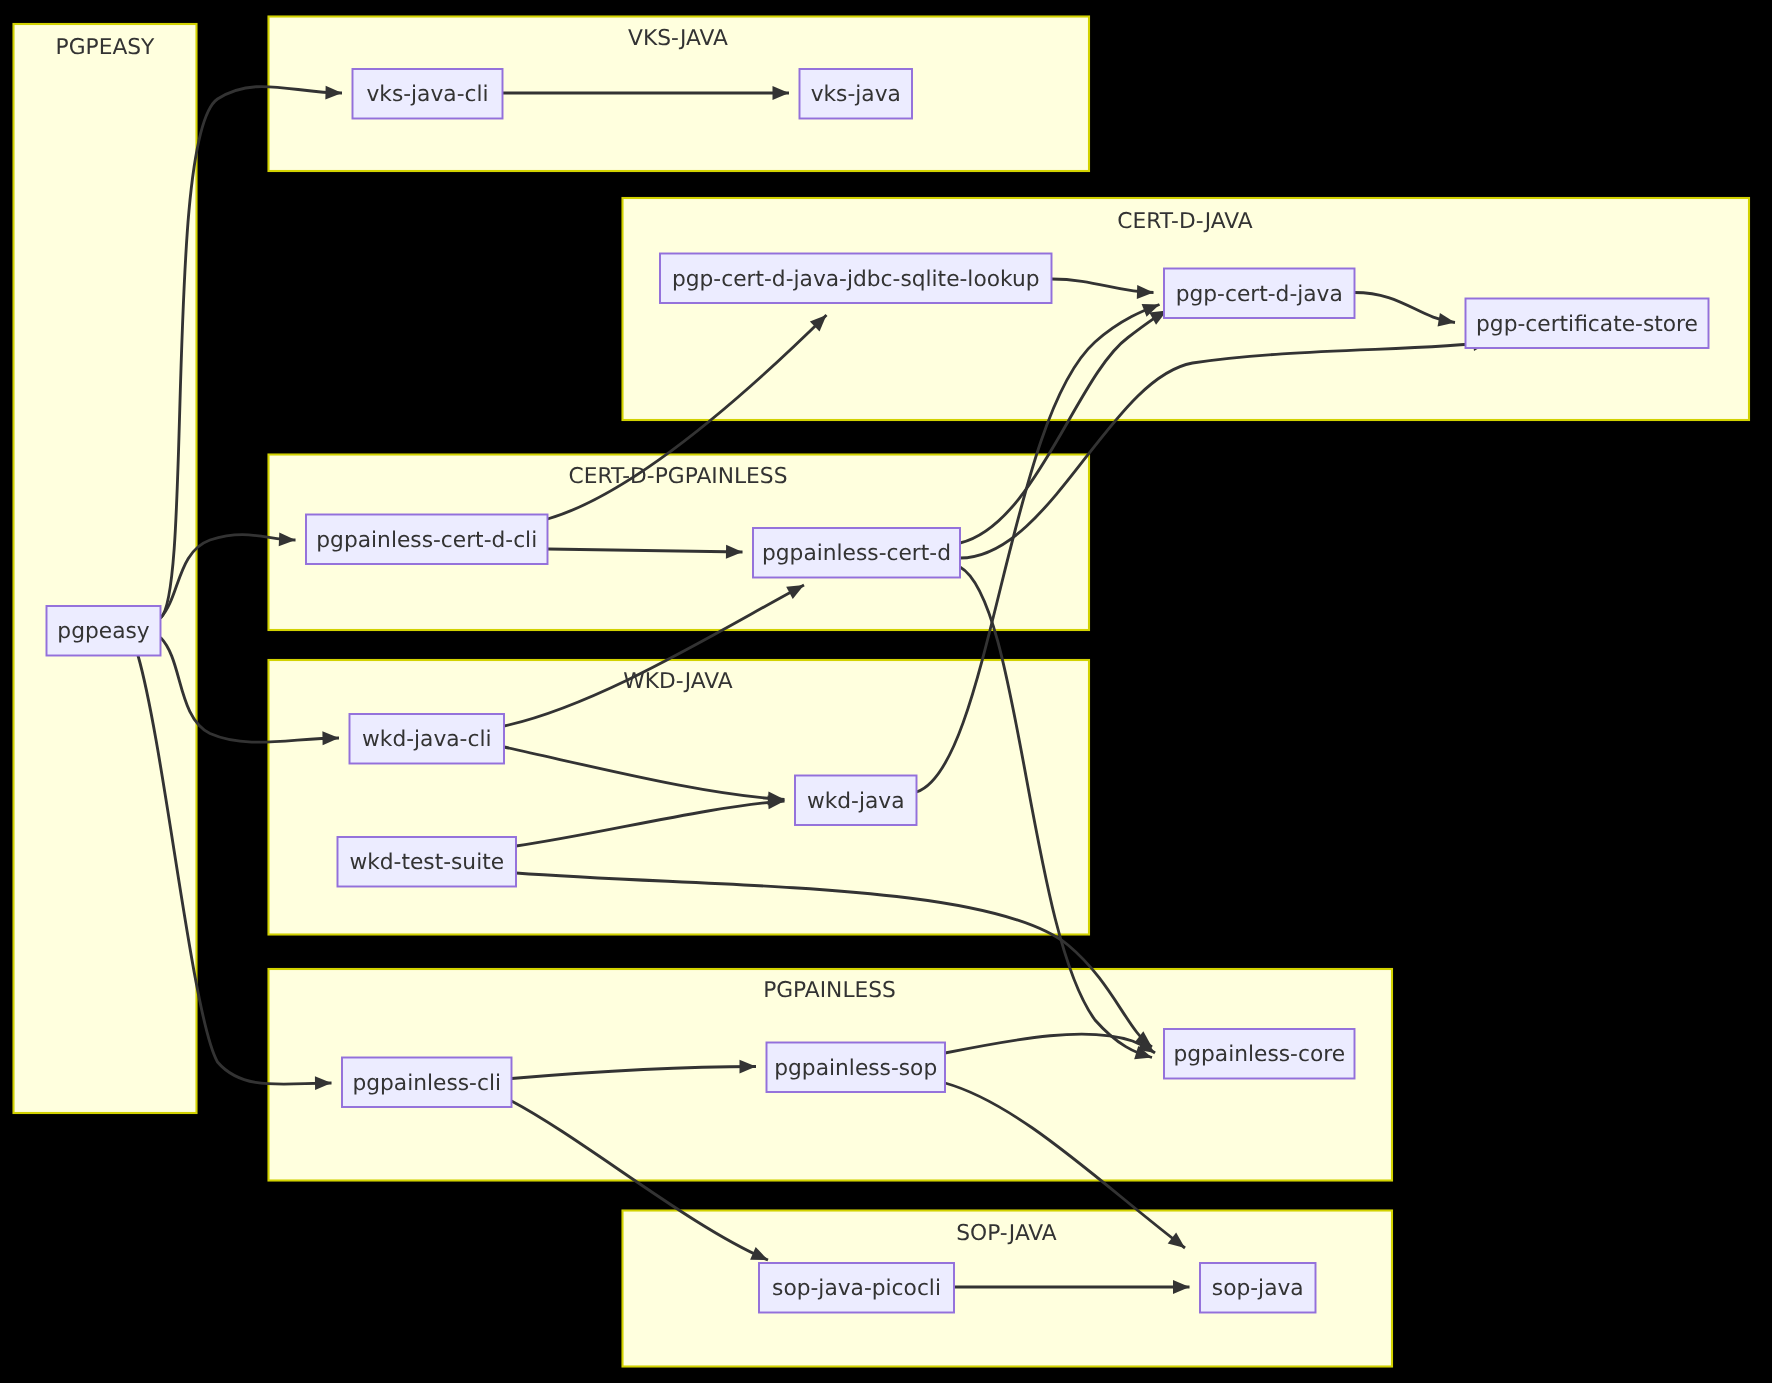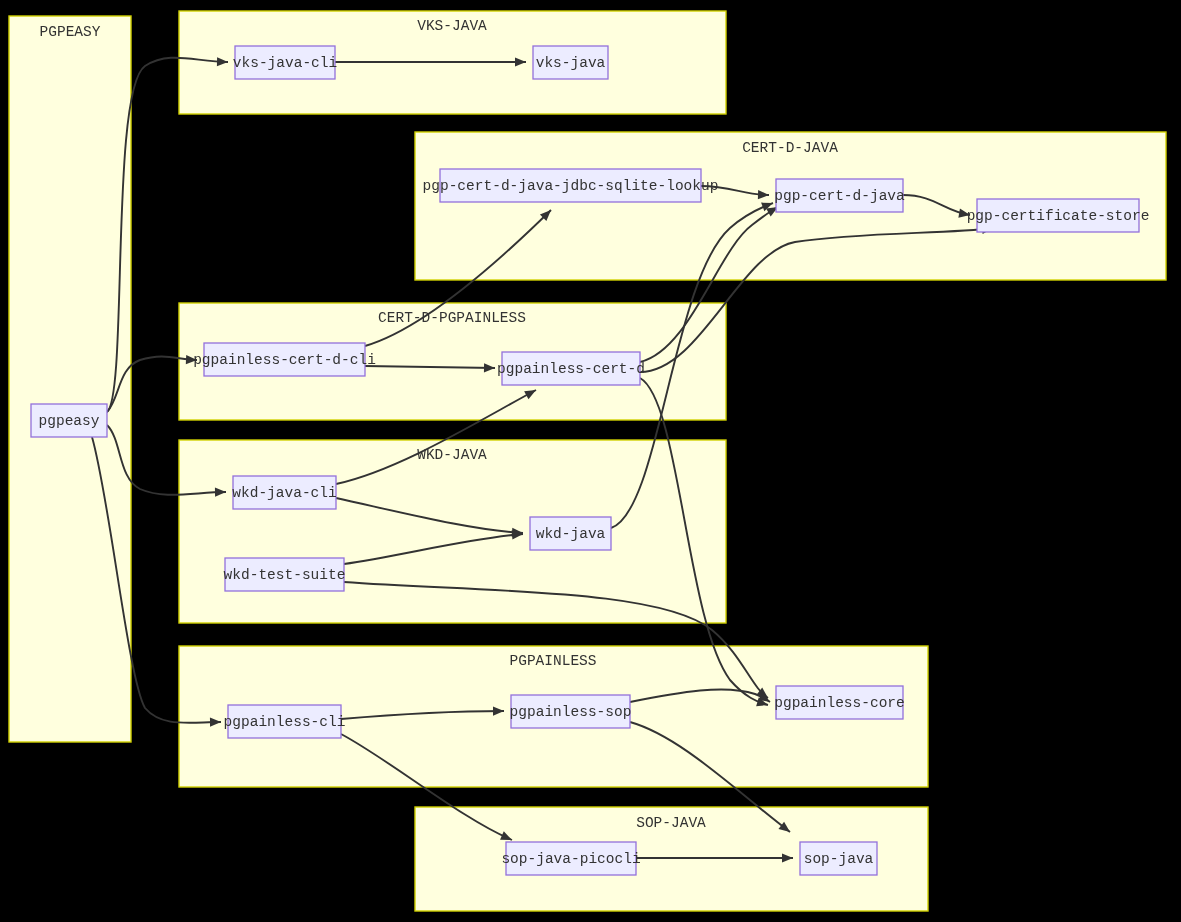--- a/index.html
+++ b/index.html
@@ -1,17 +1,17 @@
 <!DOCTYPE html>
 <html><head>
 <meta charset="utf-8">
 <style>
   html,body{margin:0;padding:0;background:#000;}
   body{font-family:"DejaVu Sans","Liberation Sans",sans-serif;}
-  #stage{position:relative;width:1181px;height:922px;background:#000;overflow:hidden;font-family:Liberation Mono, monospace;}
+  #stage{position:relative;width:1181px;height:922px;background:#000;overflow:hidden;}
   #stage svg{position:absolute;left:0;top:0;}
   .cluster-rect{fill:#ffffde;stroke:#d2d200;stroke-width:1.4px;}
   .cluster-label{fill:#333333;font-size:14.5px;text-anchor:middle;dominant-baseline:middle;}
   .node-rect{fill:#ececff;stroke:#9370db;stroke-width:1.3px;}
   .node-label{fill:#333333;font-size:14.5px;text-anchor:middle;dominant-baseline:middle;}
   .edge-path{fill:none;stroke:#333333;stroke-width:1.9px;}
   .edge-head{fill:#333333;stroke:none;}
 </style>
 </head>
 <body>

